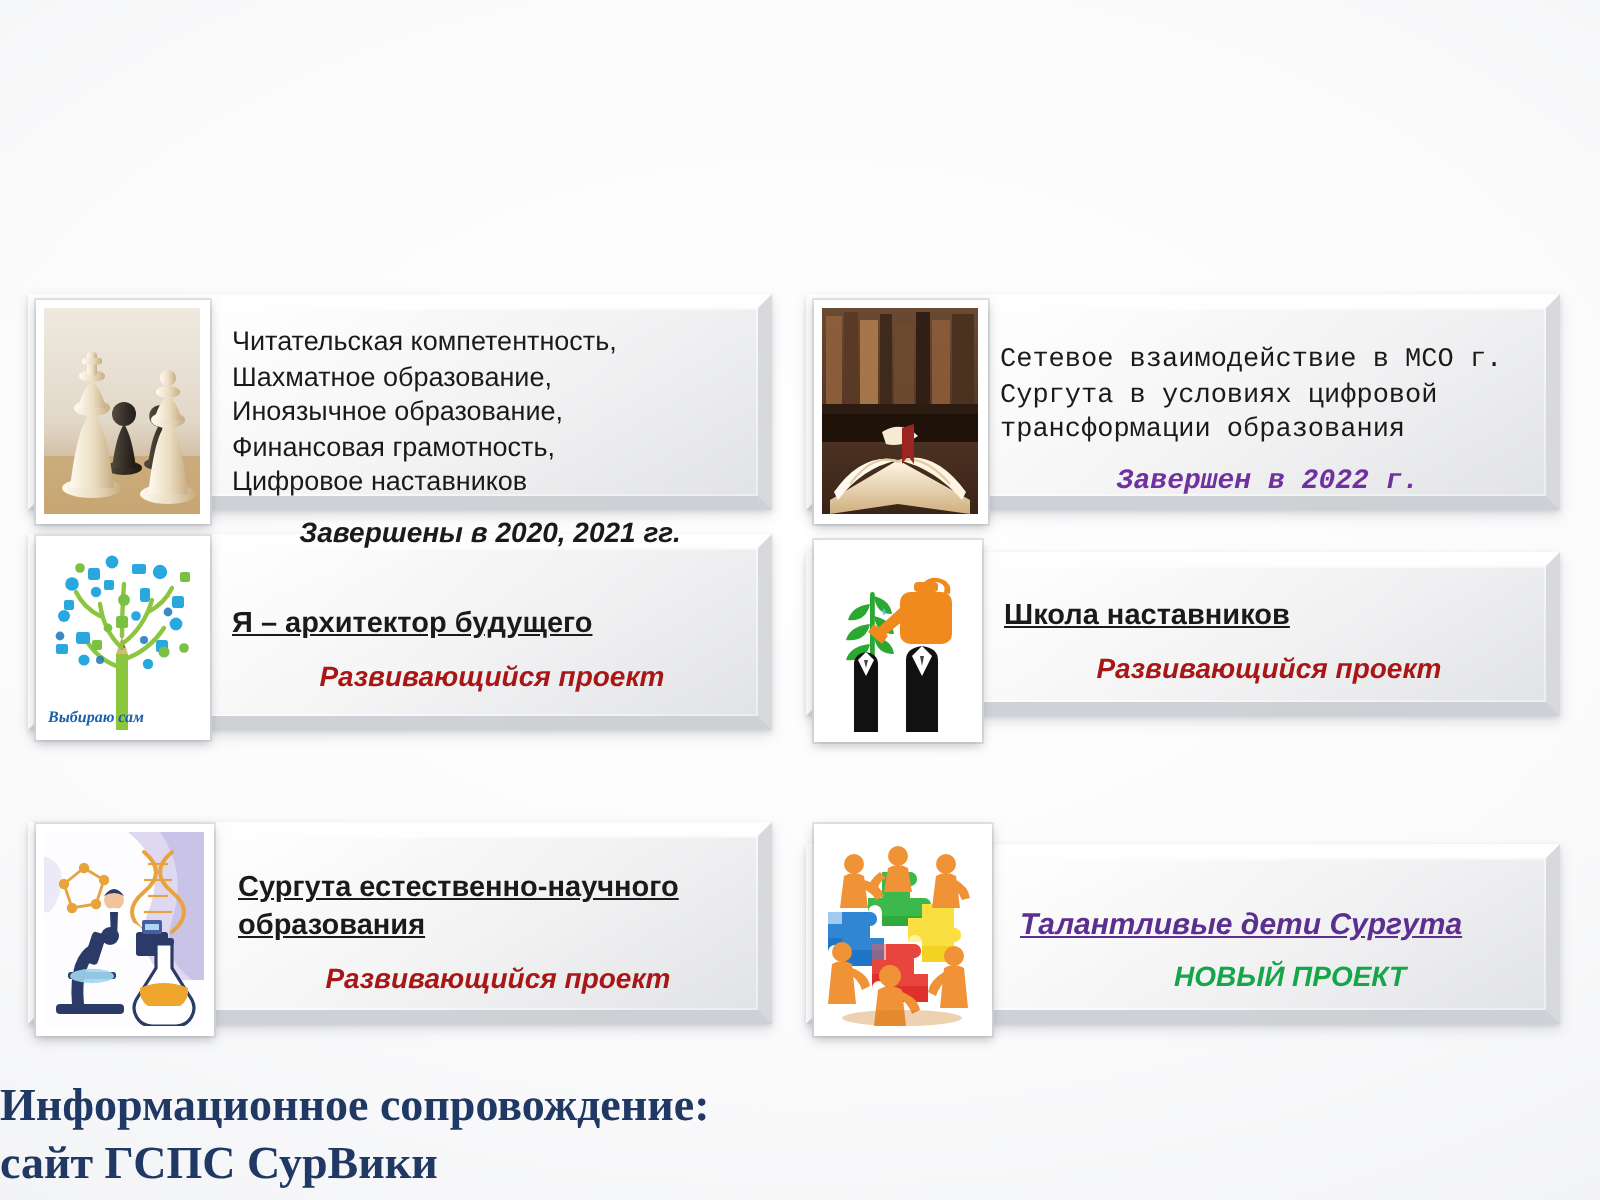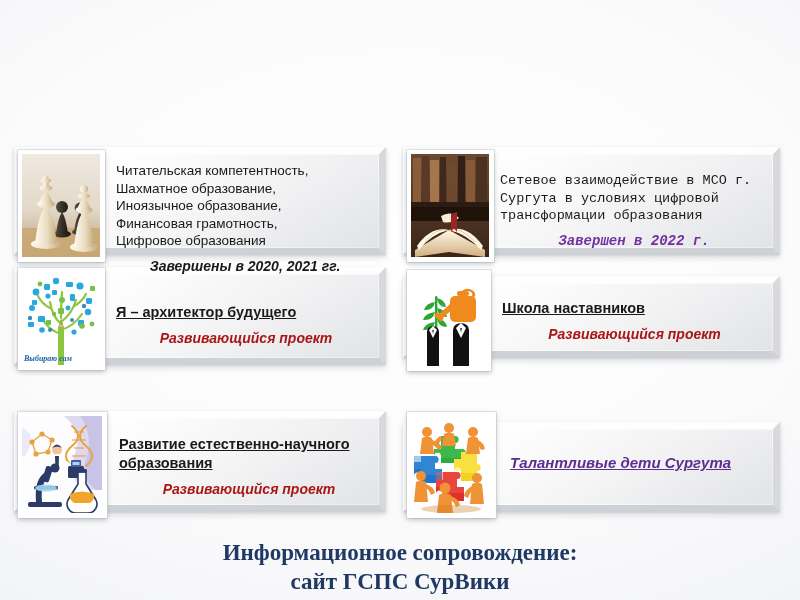--- a/index.html
+++ b/index.html
@@ -25,21 +25,21 @@
     font-size:23px;
     line-height:29px;
     color:#1F3864;
     letter-spacing:-0.1px;
     white-space:pre-line;
   }
 
   
   .footer{
     position:absolute;top:538px;left:0;width:800px;
-    text-align:center;
+    text-align:left;
     font-family:"Liberation Serif", serif;
     font-weight:bold;
     font-size:23px;
     line-height:29px;
     color:#1F3864;
     white-space:pre-line;
   }
 
   
   .card{
@@ -128,21 +128,21 @@
 
 <div class="slide">
 
 
   <div class="card" style="left:14px;top:147px;width:372px;height:108px;">
     <div class="card-body" style="left:95px;top:8px;width:258px;">
       <div class="proj-list">Читательская компетентность,
 Шахматное образование,
 Иноязычное образование,
 Финансовая грамотность,
-Цифровое образования</div>
+Цифровое наставников</div>
       <div class="proj-status st-dark">Завершены в 2020, 2021 гг.</div>
     </div>
   </div>
   <div class="thumb" style="left:18px;top:150px;width:78px;height:103px;">
     <div class="thumb-inner">
       <svg viewBox="0 0 78 103" preserveAspectRatio="none">
         <defs>
           <linearGradient id="chessBg" x1="0" y1="0" x2="0" y2="1">
             <stop offset="0%" stop-color="#efe9e0"></stop>
               <stop offset="55%" stop-color="#e2d8c9"></stop>
@@ -353,21 +353,21 @@
           <path d="M42 56 q0 -6 8 -7 q8 1 8 7 v36 h-16 z" fill="#111111"></path>
           <path d="M50 49 l5 5 l-5 10 l-5 -10 z" fill="#ffffff"></path>
           <path d="M49 54 l1 5 l1 -5 z" fill="#444444"></path>
         </g>
       </svg>
     </div>
   </div>
 
   <div class="card" style="left:14px;top:411px;width:372px;height:101px;">
     <div class="card-body" style="left:98px;top:17px;width:260px;">
-      <div class="proj-title">Развитие естественно-научного
+      <div class="proj-title">Сургута естественно-научного
 образования</div>
       <div class="proj-status st-red">Развивающийся проект</div>
     </div>
   </div>
   <div class="thumb" style="left:18px;top:412px;width:80px;height:97px;">
     <div class="thumb-inner">
       <svg viewBox="0 0 80 97" preserveAspectRatio="none">
         <rect width="80" height="97" fill="#fdfcff"></rect>
 
         <path d="M42 0 q20 16 10 40 q-8 22 12 34 l16 0 V0 Z" fill="#d8d2ef" opacity="0.85"></path>
@@ -423,20 +423,21 @@
           <rect x="55" y="53" width="10" height="3.5" rx="1.5" fill="#2b3a67"></rect>
           <circle cx="57" cy="83" r="1.6" fill="#ffd municipal" opacity="0"></circle>
         </g>
       </svg>
     </div>
   </div>
 
   <div class="card" style="left:403px;top:422px;width:377px;height:90px;">
     <div class="card-body" style="left:100px;top:24px;width:270px;">
       <div class="proj-title accent-purple">Талантливые дети Сургута</div>
+      <div class="proj-status st-green">НОВЫЙ ПРОЕКТ</div>
     </div>
   </div>
   <div class="thumb" style="left:407px;top:412px;width:80px;height:97px;">
     <div class="thumb-inner">
       <svg viewBox="0 0 80 97" preserveAspectRatio="none">
         <rect width="80" height="97" fill="#ffffff"></rect>
 
         <g>
           <path d="M30 20 h14 a3.5 3.5 0 0 1 0 7 h0 v6 h7 a3.5 3.5 0 0 1 0 7 v7 h-21 v-7 a3.5 3.5 0 0 0 -7 0 v-7 h7 z" fill="#2faa3d"></path>
           <path d="M30 20 h14 a3.5 3.5 0 0 1 0 7 v6 h7 a3.5 3.5 0 0 1 0 7 v2 h-21 v-2 a3.5 3.5 0 0 0 -7 0 v-7 h7 z" fill="#47c455" opacity="0.55"></path>

